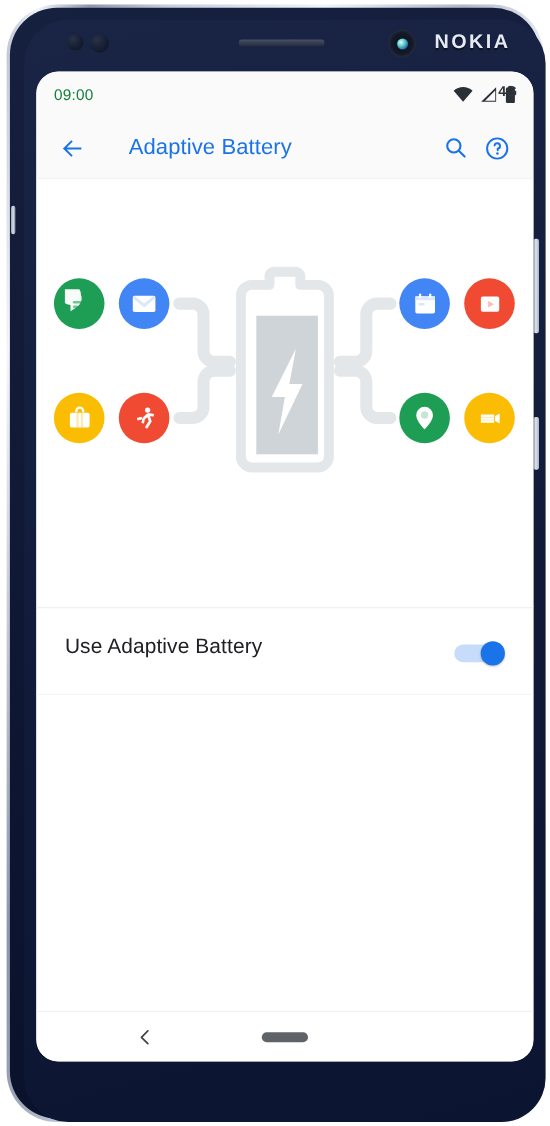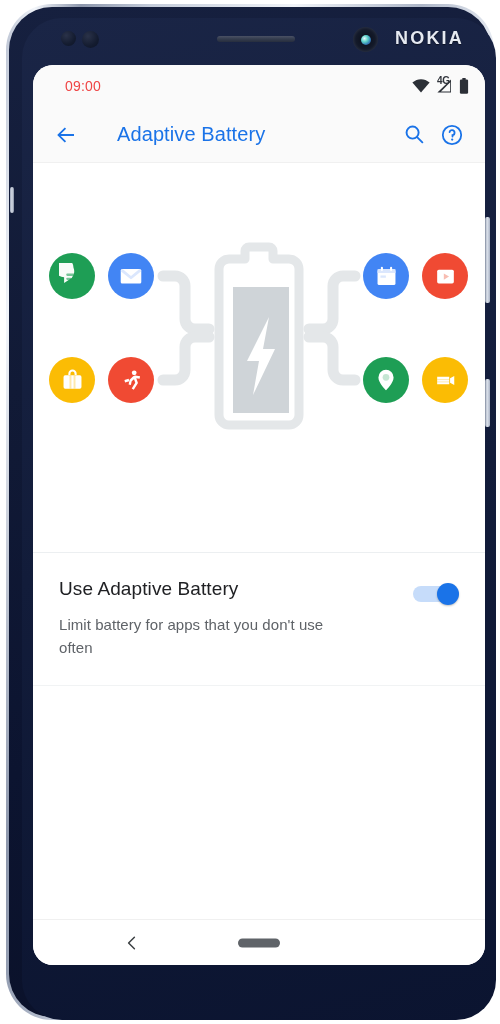--- a/index.html
+++ b/index.html
@@ -146,37 +146,36 @@
     position: relative;
     height: 42px;
     flex: 0 0 42px;
     background: #fafafa;
     display: flex;
     align-items: center;
     padding: 0 16px;
   }
   .status-time {
     font-size: 14px;
-    color: #ef4444;
+    color: #15803d;
     letter-spacing: .2px;
-    margin-left: 16px;
   }
   .status-icons {
     margin-left: auto;
     display: flex;
     align-items: center;
     gap: 7px;
   }
   .ic-wifi, .ic-signal, .ic-batt { display: block; }
   .net-wrap { position: relative; display: flex; align-items: flex-end; }
   .net-label {
     position: absolute;
     top: -4px;
-    left: 0px;
-    font-size: 10px;
+    left: 16px;
+    font-size: 13px;
     font-weight: 700;
     color: #30343b;
     letter-spacing: -.2px;
   }
 
   
   .app-bar {
     position: relative;
     height: 56px;
     flex: 0 0 56px;
@@ -491,21 +490,20 @@
             </svg>
           </div>
 
         </div>
       </div>
 
       <div class="settings-section">
         <div class="setting-row">
           <div class="setting-texts">
             <div class="setting-title">Use Adaptive Battery</div>
-            <div class="setting-sub">Limit battery for apps that you don't use often</div>
           </div>
           <div class="toggle">
             <div class="toggle-track"></div>
             <div class="toggle-thumb"></div>
           </div>
         </div>
       </div>
 
       <div class="filler"></div>
 

